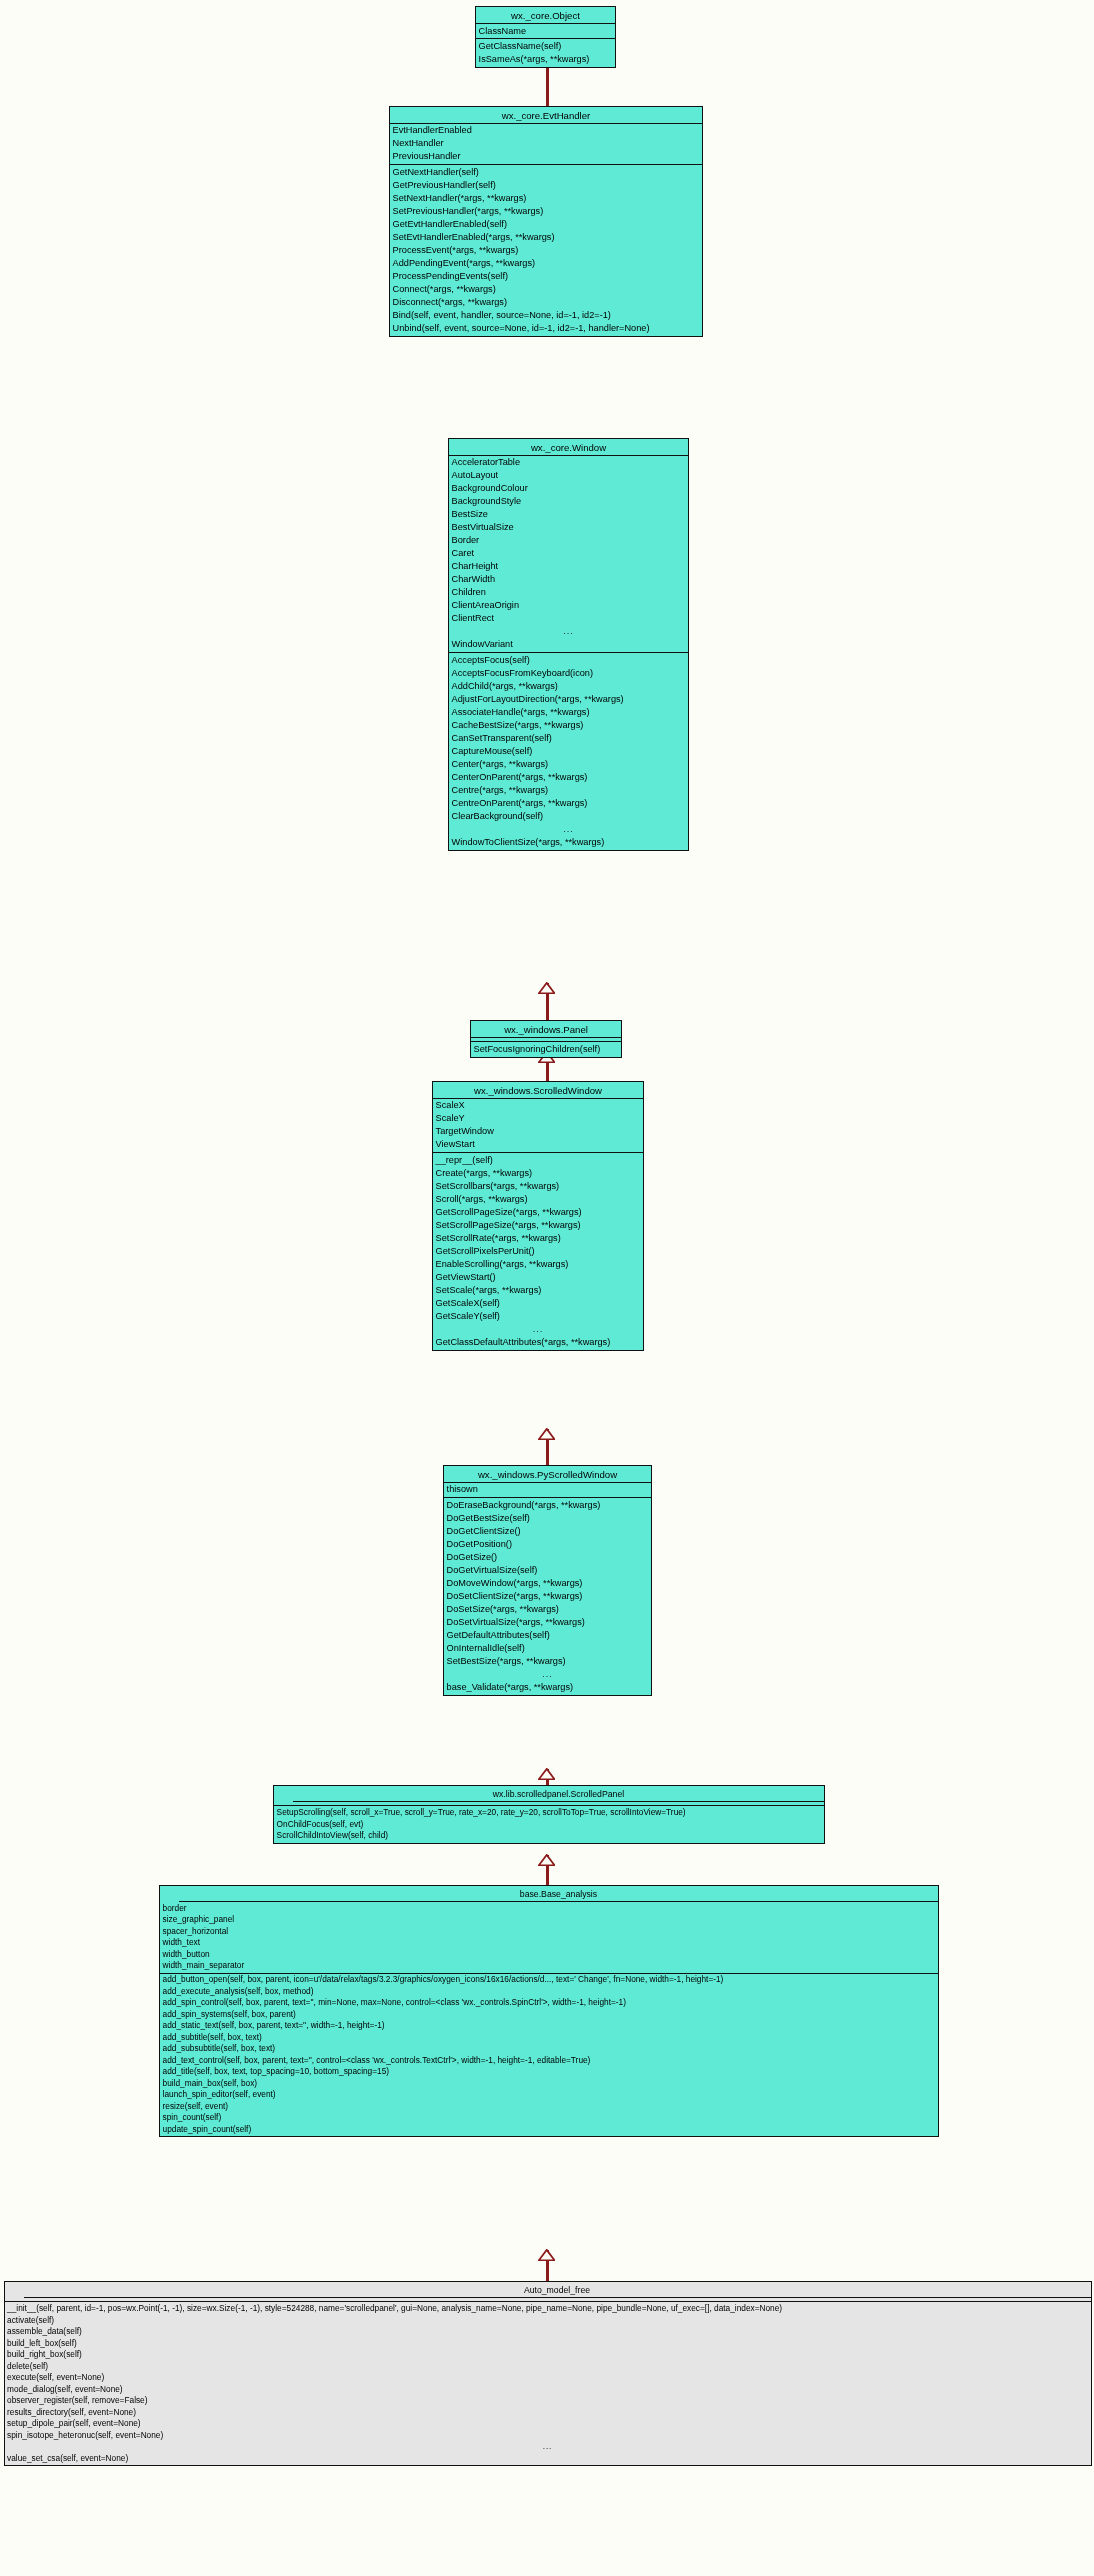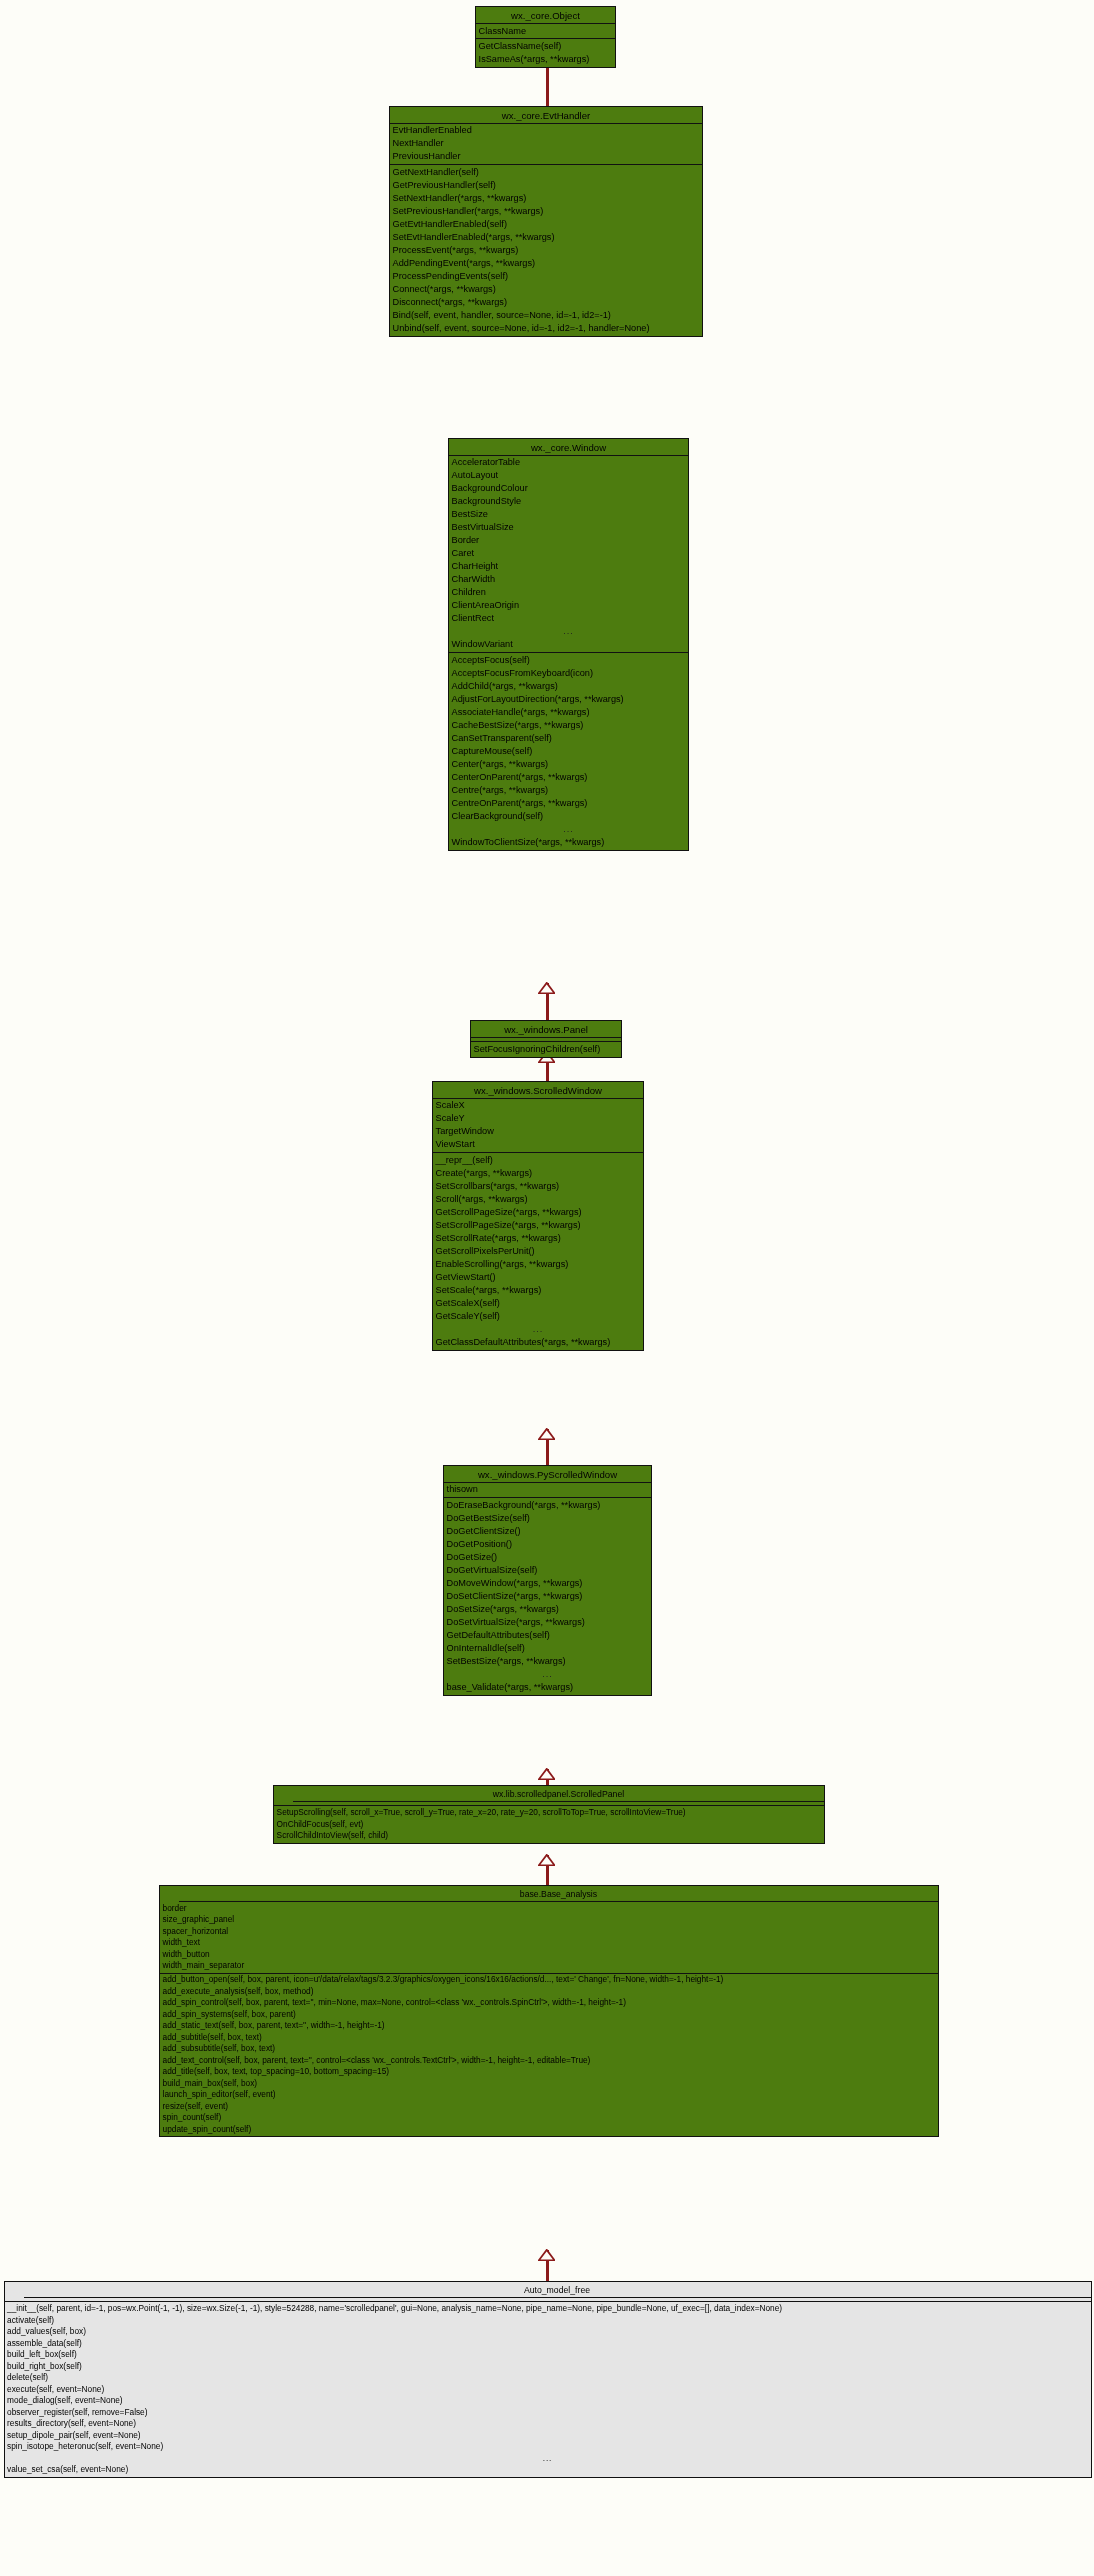--- a/index.html
+++ b/index.html
@@ -19,21 +19,21 @@
     position: relative;
     width: 1095px;
     height: 2576px;
   }
 
   
   .uml {
     position: absolute;
     box-sizing: border-box;
     border: 1.7px solid #111111;
-    background: #4d7c0f;
+    background: #5eead4;
     color: #000;
   }
   .uml.leaf {
     background: #e5e5e5;
   }
 
   .uml .title {
     text-align: center;
     font-size: 9.6px;
     line-height: 13px;
@@ -298,21 +298,20 @@
       <div class="row">update_spin_count(self)</div>
     </div>
   </div>
 
   <div class="uml tiny leaf" style="left:3.5px; top:2281px; width:1088px;">
     <div class="title">Auto_model_free</div>
     <div class="compartment empty"></div>
     <div class="compartment">
       <div class="row">__init__(self, parent, id=-1, pos=wx.Point(-1, -1), size=wx.Size(-1, -1), style=524288, name='scrolledpanel', gui=None, analysis_name=None, pipe_name=None, pipe_bundle=None, uf_exec=[], data_index=None)</div>
       <div class="row">activate(self)</div>
-      <div class="row">add_values(self, box)</div>
       <div class="row">assemble_data(self)</div>
       <div class="row">build_left_box(self)</div>
       <div class="row">build_right_box(self)</div>
       <div class="row">delete(self)</div>
       <div class="row">execute(self, event=None)</div>
       <div class="row">mode_dialog(self, event=None)</div>
       <div class="row">observer_register(self, remove=False)</div>
       <div class="row">results_directory(self, event=None)</div>
       <div class="row">setup_dipole_pair(self, event=None)</div>
       <div class="row">spin_isotope_heteronuc(self, event=None)</div>

